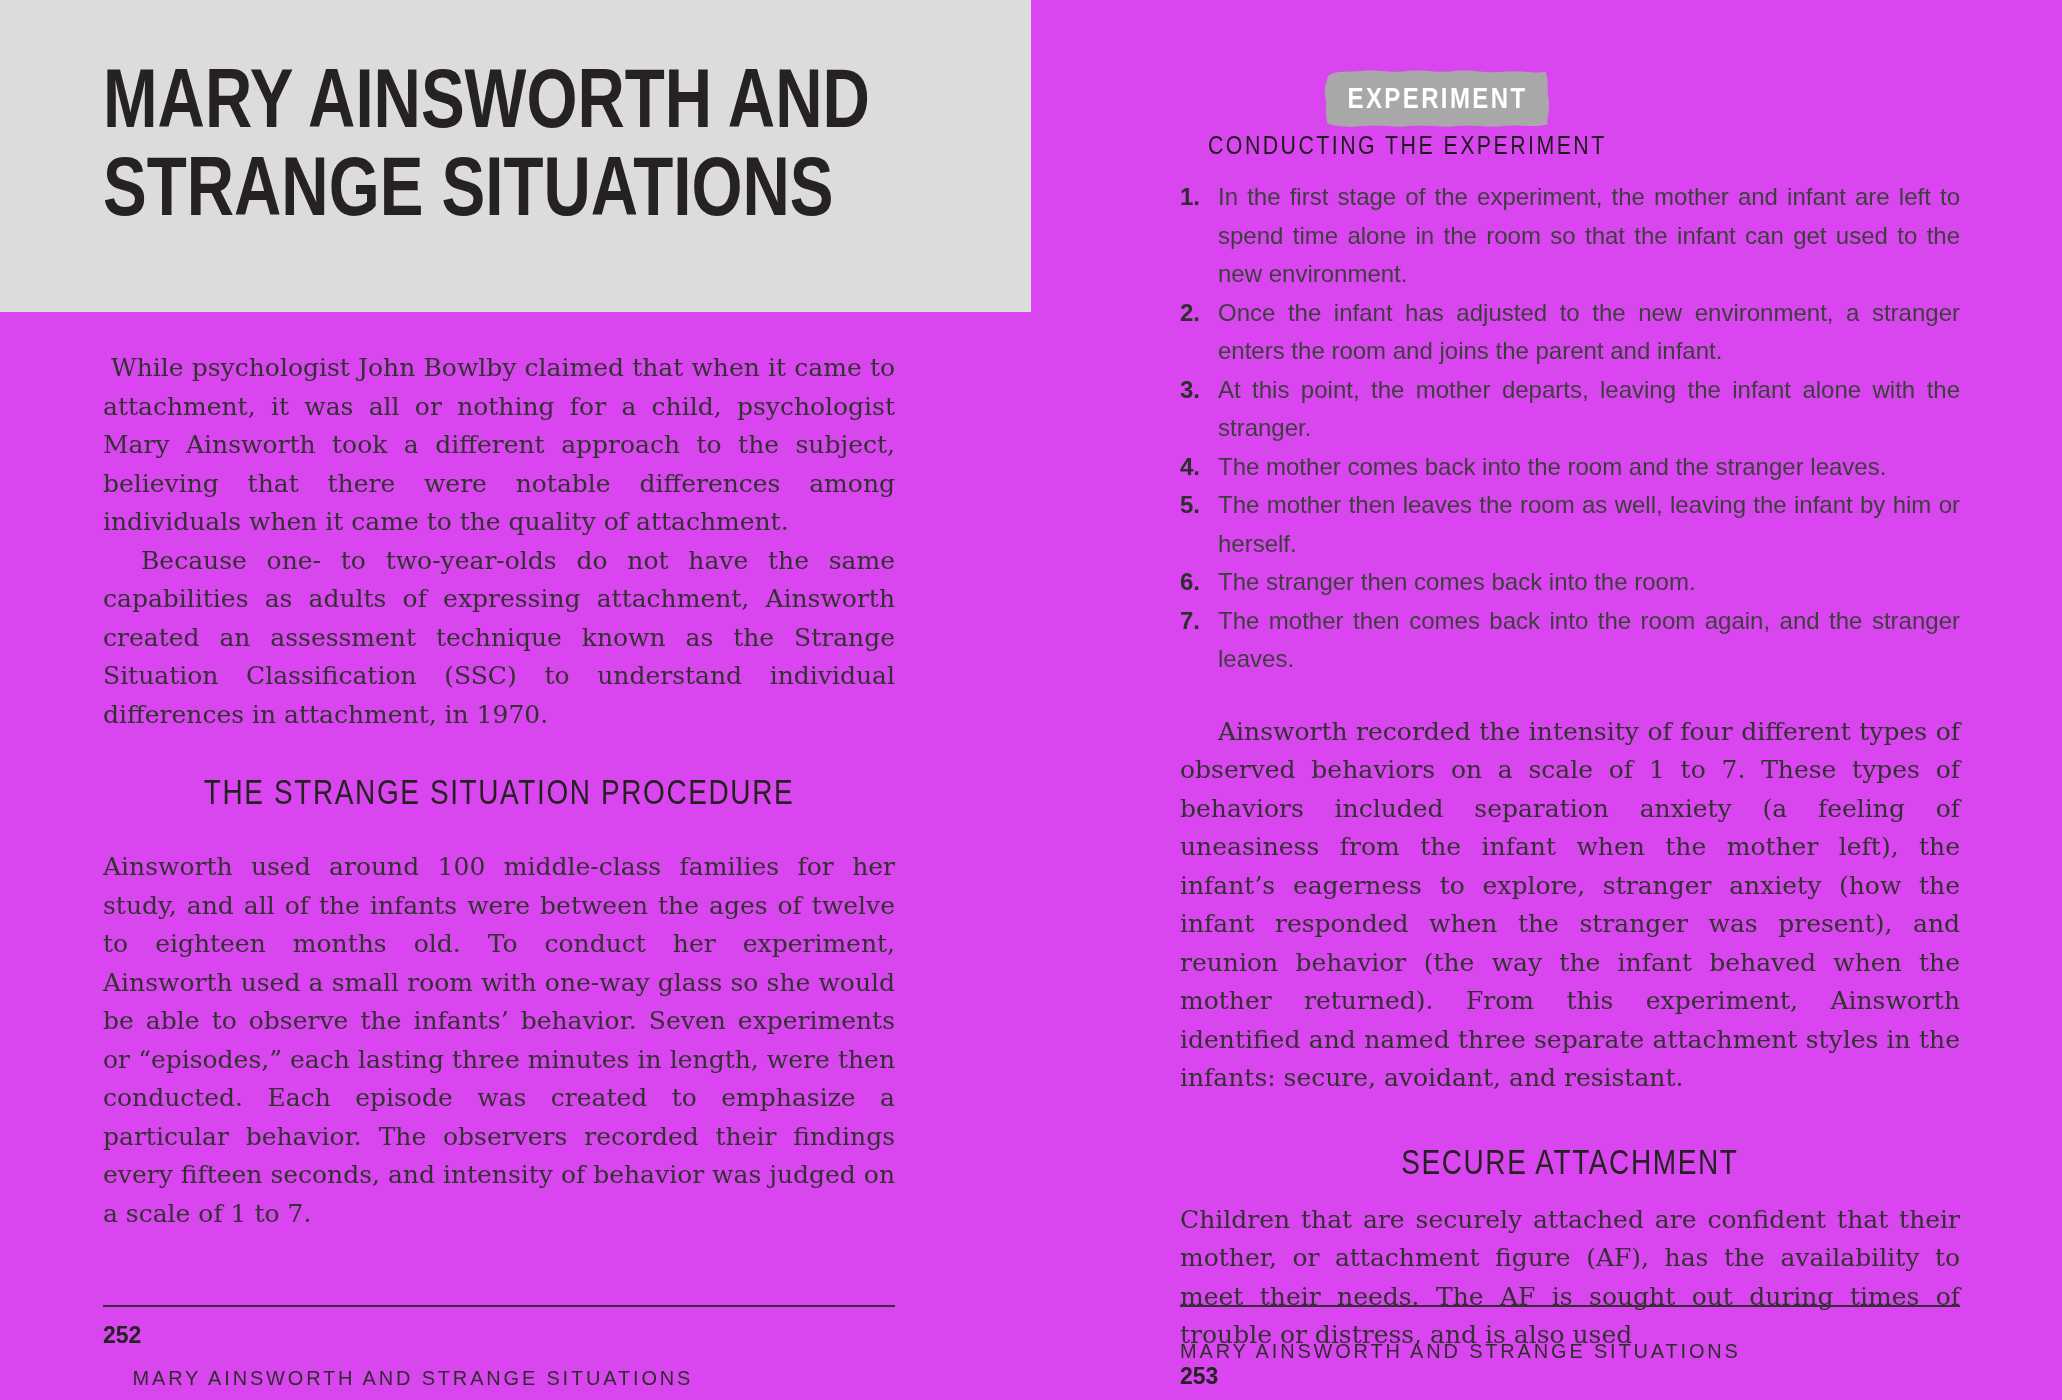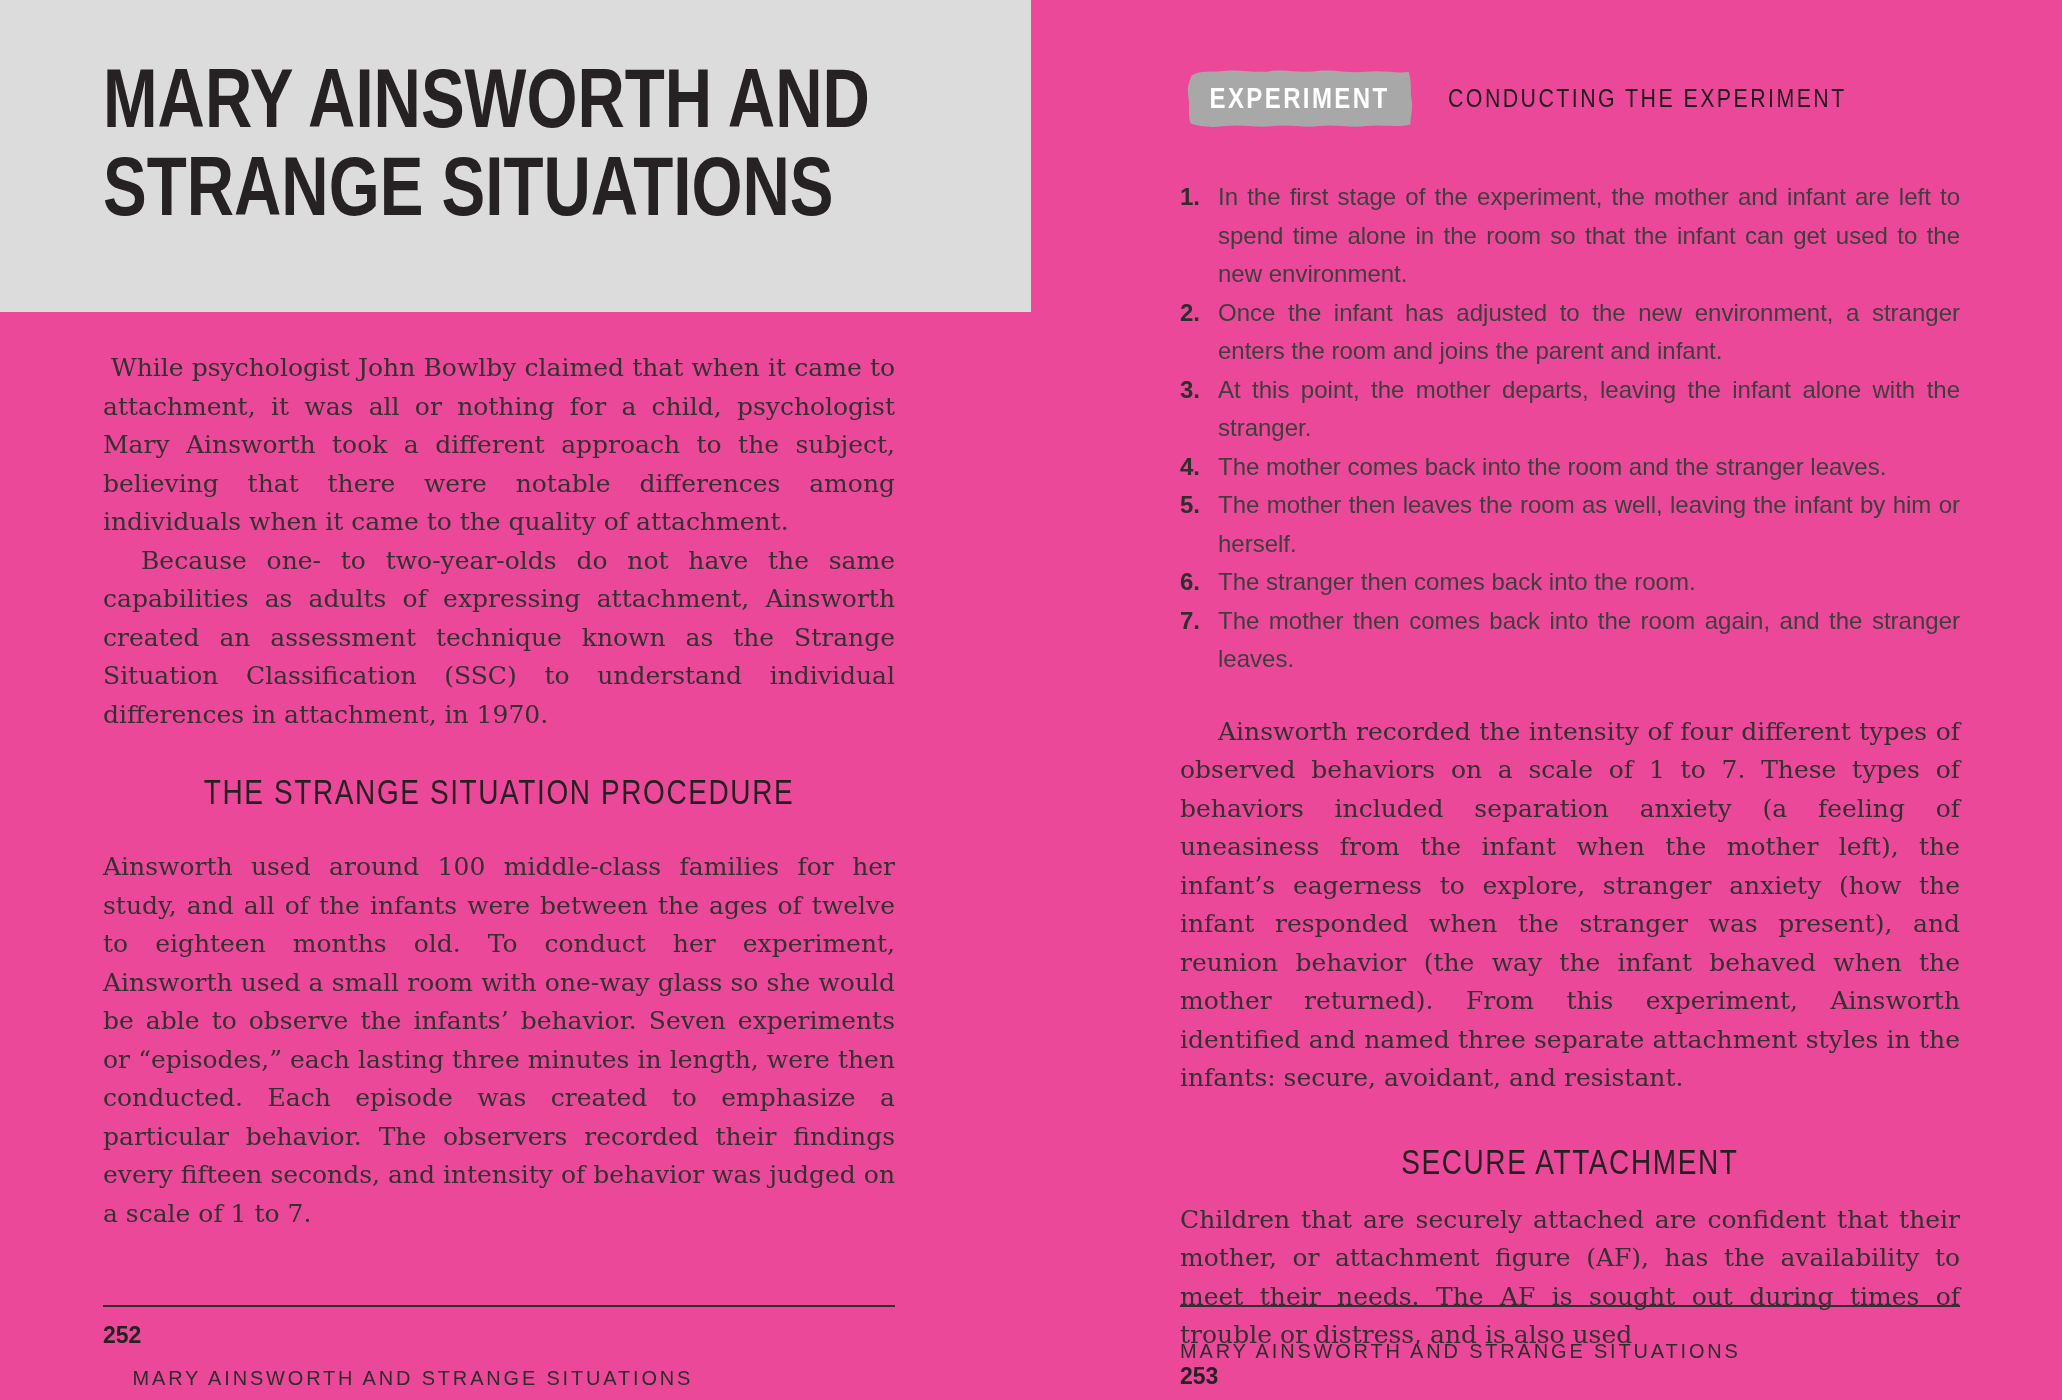--- a/index.html
+++ b/index.html
@@ -1,18 +1,18 @@
 <!DOCTYPE html>
 <html><head>
 <meta charset="utf-8">
 <style>
   * { margin:0; padding:0; box-sizing:border-box; }
   html,body { width:2062px; height:1400px; background:#ffffff; overflow:hidden;
               font-family:"Liberation Sans", sans-serif; }
-  .spread { position:relative; width:2062px; height:1400px; background:#ec4899; }
+  .spread { position:relative; width:2062px; height:1400px; background:#d946ef; }
   .page { position:absolute; top:0; width:1031px; height:1400px; }
   .page-left  { left:0; }
   .page-right { left:1031px; }
 
   
   .header-band { position:absolute; left:0; top:0; width:1031px; height:312px; background:#dcdcdc; }
   .chapter-title { position:absolute; left:103px; top:54px; color:#262223;
                    font-weight:bold; font-size:84px; line-height:88px; letter-spacing:0px; }
   .chapter-title .cond { display:inline-block; transform:scaleX(0.78); transform-origin:0 50%; white-space:nowrap; }
   .chapter-subtitle { position:absolute; left:103px; top:260px; color:#2b2b2b;
@@ -28,21 +28,21 @@
   p.indent { text-indent:38px; }
   p.tiny-indent { text-indent:8px; }
 
   .section-heading { text-align:center; color:#252122; font-size:35px; line-height:48px;
                      font-weight:400; letter-spacing:2px; }
   .section-heading .cond { display:inline-block; transform:scaleX(0.80); transform-origin:50% 50%; white-space:nowrap; }
   .heading-left  { margin-top:34px; margin-bottom:32px; }
   .heading-right { margin-top:40px; margin-bottom:15px; }
 
   
-  .badge-row { position:absolute; left:149px; top:66px; display:flex; align-items:center; }
+  .badge-row { position:absolute; left:149px; top:66px; display:flex; align-items:center;flex-direction:column; }
   .badge { position:relative; width:240px; height:64px; flex:none; }
   .badge svg { position:absolute; inset:0; }
   .badge-label { position:absolute; inset:0; display:flex; align-items:center; justify-content:center;
                  color:#ffffff; font-weight:bold; font-size:30px; letter-spacing:3px; }
   .badge-label .cond { display:inline-block; transform:scaleX(0.8); transform-origin:50% 50%; white-space:nowrap; }
   .experiment-heading { margin-left:28px; color:#1e1b1c; font-size:26px; letter-spacing:3px; font-weight:400; }
   .experiment-heading .cond { display:inline-block; transform:scaleX(0.82); transform-origin:0 50%; white-space:nowrap; }
 
   
   .steps { font-size:24px; line-height:38.5px; color:#3e3e3e; }

